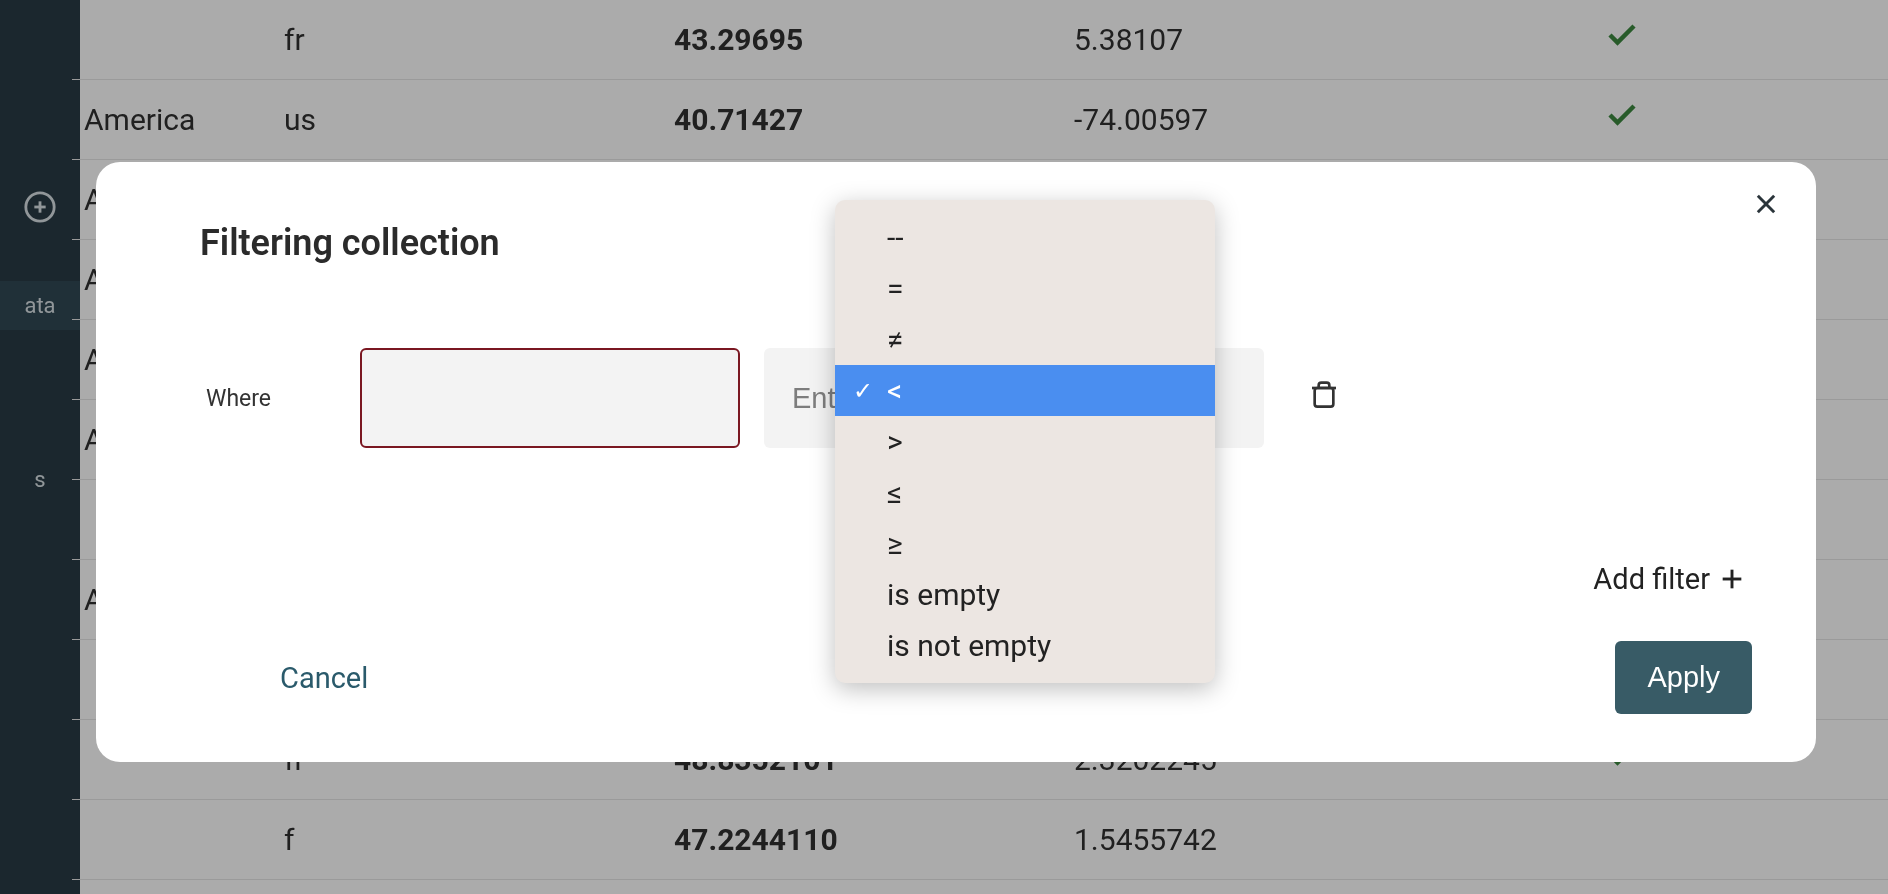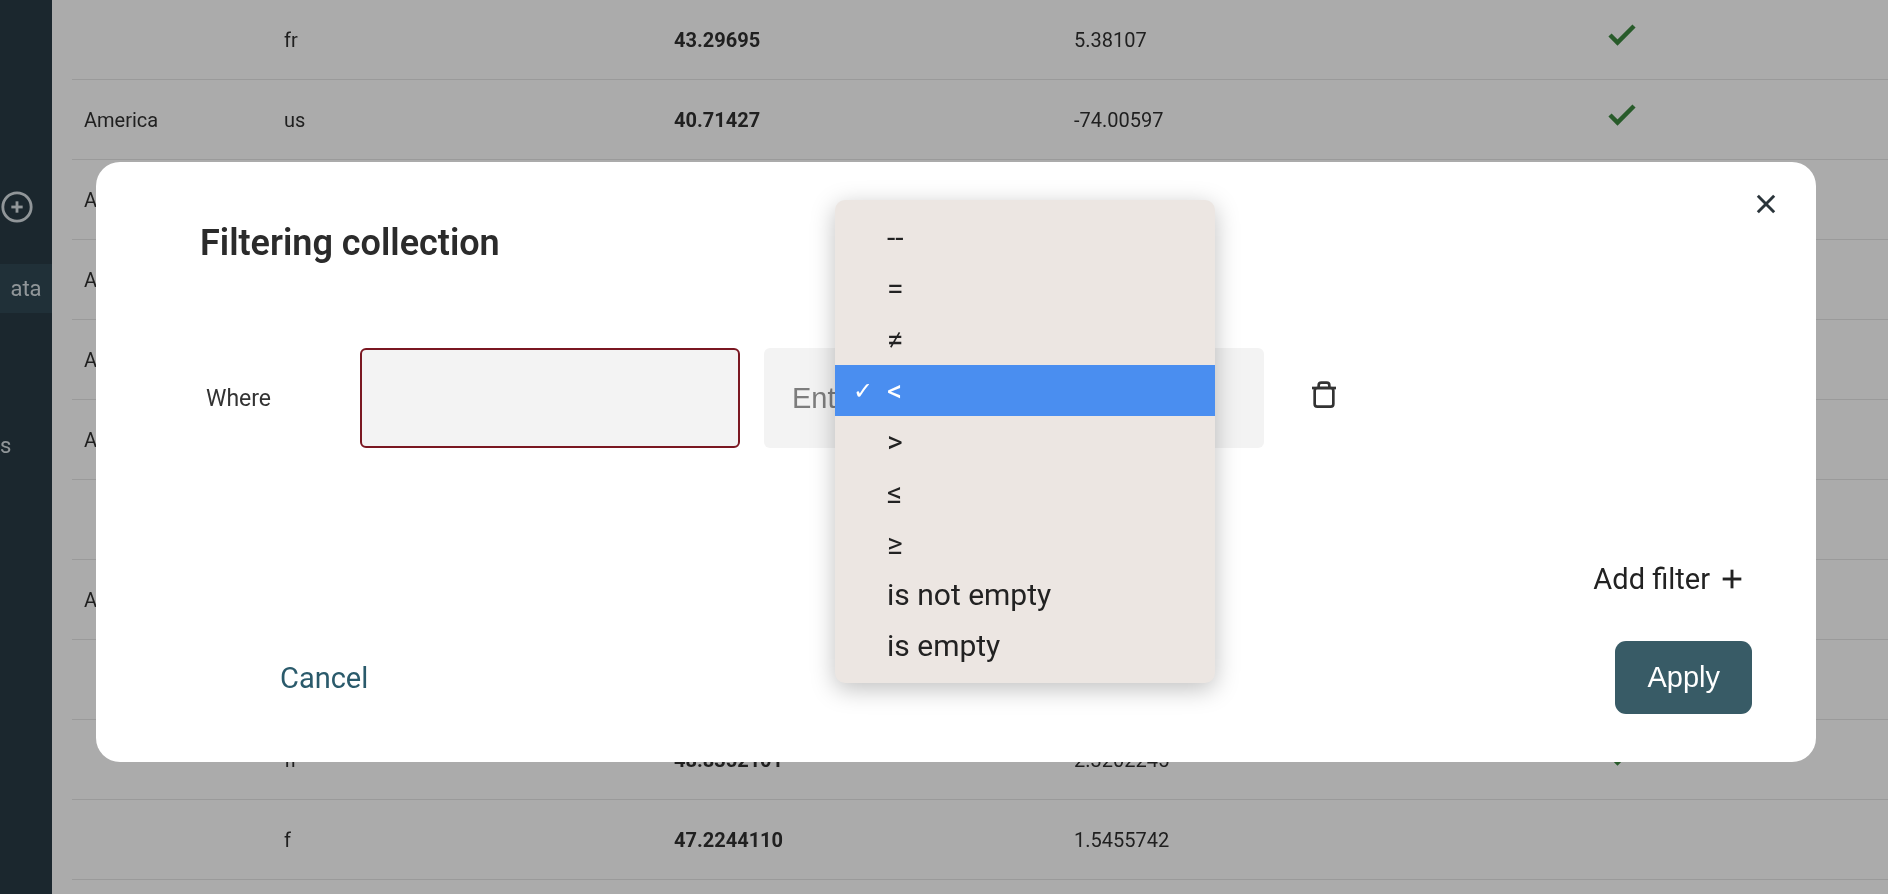--- a/index.html
+++ b/index.html
@@ -1,26 +1,26 @@
 <!DOCTYPE html>
 <html><head>
 <meta charset="utf-8">
 <style>
 * { box-sizing: border-box; margin: 0; padding: 0; }
 html, body { width: 1888px; height: 894px; overflow: hidden; font-family: -apple-system, BlinkMacSystemFont, "Segoe UI", Roboto, sans-serif; }
 body { position: relative; background: #f5f5f5; }
 
 
 .bg-area { position: absolute; inset: 0; background: #f8f8f8; }
-.sidebar { position: absolute; left: 0; top: 0; width: 52px; height: 100%; background: #1b2d38; display: flex; flex-direction: column; padding-top: 190px; }
+.sidebar { position: absolute; left: 0; top: 0; width: 80px; height: 100%; background: #1b2d38; display: flex; flex-direction: column; align-items: center; padding-top: 190px; gap: 17px; }
 .sidebar .add-btn { width: 34px; height: 34px; display:flex; align-items:center; justify-content:center; color: #cfd8dc; }
 .sidebar .tab-item { margin-top: 40px; color: #cfd8dc; font-size: 22px; padding: 12px 10px; width:100%; text-align:center; background:#223b48; }
 
 .table-region { position: absolute; left: 72px; top: 0; right: 0; height: 100%; }
-.table-row { display: flex; align-items: center; height: 80px; border-bottom: 1px solid #ddd; padding-left: 12px; font-size: 20px; color: #222; }
+.table-row { display: flex; align-items: center; height: 80px; border-bottom: 1px solid #ddd; padding-left: 12px; font-size: 30px; color: #222; }
 .col-region { width: 190px; padding-left: 0; }
 .col-cc { width: 400px; padding-left: 10px; }
 .col-lat { width: 400px; font-weight: bold; }
 .col-lon { width: 530px; }
 .col-check { flex: 1; color: #2e7d32; font-size: 36px; }
 
 
 .scrim { position: absolute; inset: 0; background: rgba(30,30,30,0.35); }
 
 
@@ -38,21 +38,21 @@
 .operator-slot { width: 380px; height: 100px; border: 2px solid #7a1721; border-radius: 6px; background: #f3f3f3; }
 .value-box { width: 500px; height: 100px; padding: 0 28px; display:flex; align-items:center; }
 .value-box input { border:none; background:transparent; font-size: 29px; color:#333; width:100%; outline:none; }
 .value-box input::placeholder { color: #7d7d7d; }
 .trash-btn { margin-left: 20px; color:#333; }
 
 .add-filter { position: absolute; right: 70px; top: 400px; display:flex; align-items:center; gap: 8px; font-size: 29px; color:#222; cursor:pointer; }
 
 .modal-footer { position:absolute; left:64px; right:64px; bottom:48px; display:flex; justify-content:space-between; align-items:center; }
 .cancel-link { font-size: 29px; color: #2a5a6b; cursor:pointer; margin-left: 120px; }
-.apply-btn { background:#385b66; color:#fff; font-size: 29px; border:none; border-radius:11px; padding: 20px 32px; cursor:pointer; }
+.apply-btn { background:#385b66; color:#fff; font-size: 29px; border:none; border-radius:6px; padding: 20px 32px; cursor:pointer; }
 
 
 .dropdown { position: absolute; left: 835px; top: 200px; width: 380px; background: #ece6e2; border-radius: 10px; box-shadow: 0 6px 24px rgba(0,0,0,0.25); padding: 12px 0; font-size: 30px; }
 .dropdown .opt { padding: 8px 36px 8px 52px; display:flex; align-items:center; gap: 14px; color:#222; cursor:pointer; position:relative; }
 .dropdown .opt.sel { background:#4a8ef0; color:#fff; }
 .dropdown .opt.sel::before { content:"✓"; position:absolute; left:18px; font-size:24px; }
 </style>
 </head>
 <body>
 
@@ -200,15 +200,15 @@
 </div>
 
 <div class="dropdown" id="op-dropdown">
     <div class="opt">--</div>
     <div class="opt">=</div>
     <div class="opt">≠</div>
     <div class="opt sel">&lt;</div>
     <div class="opt">&gt;</div>
     <div class="opt">≤</div>
     <div class="opt">≥</div>
+    <div class="opt">is empty</div>
     <div class="opt">is not empty</div>
-    <div class="opt">is empty</div>
   </div>
 
 </body></html>

